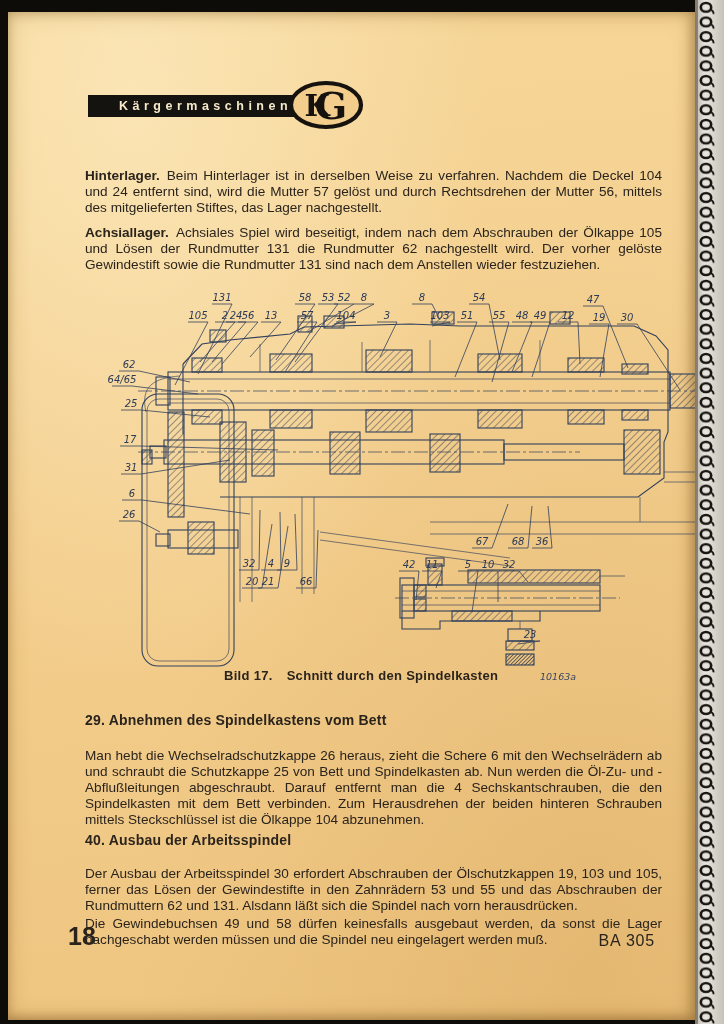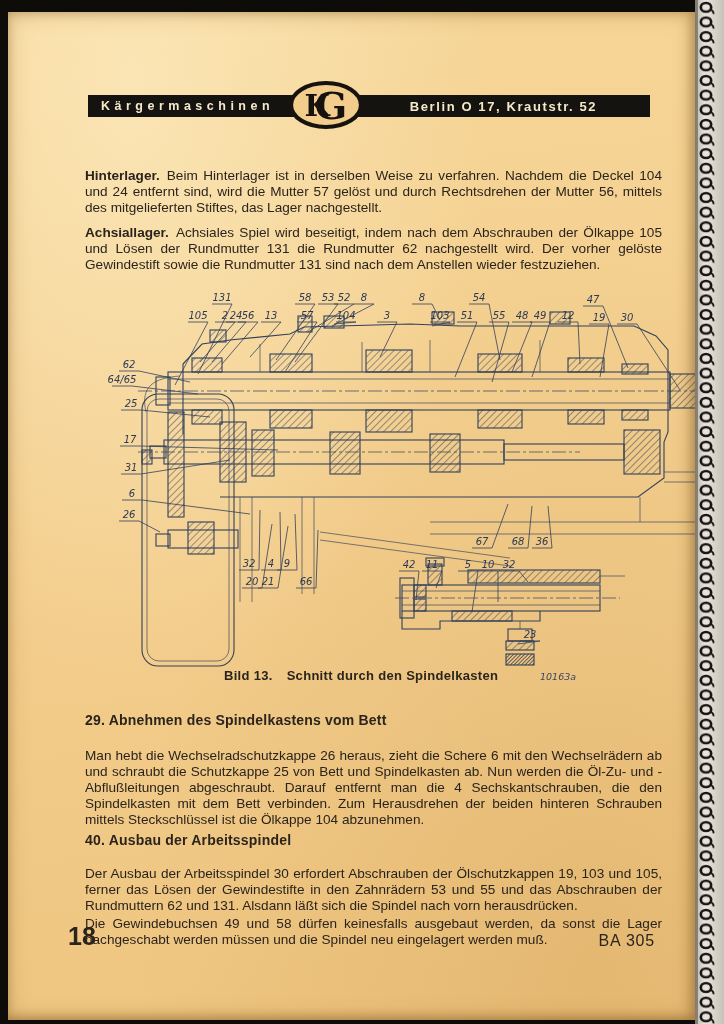--- a/index.html
+++ b/index.html
@@ -13,21 +13,21 @@
     background:
       radial-gradient(ellipse at 18% 8%, rgba(255,242,205,.55), transparent 45%),
       radial-gradient(ellipse at 85% 95%, rgba(180,120,40,.18), transparent 55%),
       linear-gradient(175deg,#f6d698 0%,#f3cd8c 55%,#eec580 100%);
     box-shadow:inset 0 0 22px rgba(130,85,25,.28), inset -5px 0 12px rgba(110,75,30,.30), inset 0 -4px 8px rgba(110,75,30,.22);
     color:#2b241d;
   }
   .abs{position:absolute;}
   
   .bar{background:#15130f;height:22px;display:flex;align-items:center;color:#f5e9c9;font-weight:bold;}
-  .bar-left{left:80px;top:83px;width:207px;padding-left:13px;font-size:12.5px;letter-spacing:4.5px;box-sizing:border-box;}
+  .bar-left{left:80px;top:83px;width:207px;padding-left:31px;font-size:12.5px;letter-spacing:4.5px;box-sizing:border-box;}
   .bar-right{left:349px;top:83px;width:293px;justify-content:center;font-size:13px;letter-spacing:1.6px;}
   .logo-svg{left:276px;top:68px;}
   
   .para{left:77px;width:577px;font-size:13.6px;line-height:16px;text-align:justify;hyphens:auto;-webkit-hyphens:auto;}
   .para b{margin-right:7px;}
   .sec-title{left:77px;font-size:14px;font-weight:bold;letter-spacing:.2px;}
   
   .figure{left:72px;top:270px;width:620px;height:410px;}
   .draw path,.draw rect,.draw line,.draw polyline{stroke:#31405c;fill:none;stroke-width:1.1;}
   .draw .thin{stroke-width:.65;}
@@ -46,23 +46,20 @@
   
   .binding{position:absolute;right:0;top:0;width:29px;height:1024px;}
 </style>
 </head>
 <body>
 
 <div class="page" lang="de">
 
   <div class="abs bar bar-left">
     <span>Kärgermaschinen</span>
-  </div>
-  <div class="abs bar bar-right">
-    <span>Berlin O 17, Krautstr. 52</span>
   </div>
   <svg class="abs logo-svg" width="84" height="50">
     <ellipse cx="42" cy="25" rx="35" ry="22" fill="#f3cd8c" stroke="#16130f" stroke-width="4.2"></ellipse>
     <text class="logoletter" x="47" y="39" font-size="38">G</text>
     <text class="logoletter" x="33" y="36" font-size="29">K</text>
   </svg>
 
   <p class="abs para" style="top:142px"><b>Hinterlager.</b><span>Beim Hinterlager ist in derselben Weise zu verfahren. Nachdem die Deckel 104 und 24 entfernt sind, wird die Mutter 57 gelöst und durch Rechtsdrehen der Mutter 56, mittels des mitgelieferten Stiftes, das Lager nachgestellt.</span></p>
   <p class="abs para" style="top:199px"><b>Achsiallager.</b><span>Achsiales Spiel wird beseitigt, indem nach dem Abschrauben der Ölkappe 105 und Lösen der Rundmutter 131 die Rundmutter 62 nachgestellt wird. Der vorher gelöste Gewindestift sowie die Rundmutter 131 sind nach dem Anstellen wieder festzuziehen.</span></p>
 
@@ -240,21 +237,21 @@
         <polyline points="398,289 418,289 418,320" class="leader"></polyline>
         <text x="408" y="286" class="callout">10</text>
         <polyline points="419,289 439,289 448,300" class="leader"></polyline>
         <text x="429" y="286" class="callout">32</text>
         <polyline points="440,359 460,359 438,362" class="leader"></polyline>
         <text x="450" y="356" class="callout">23</text>
       </g>
   </svg>
 
   <div class="abs caption">
-    <span class="cap-label">Bild 13.</span><span>Schnitt durch den Spindelkasten</span>
+    <span class="cap-label">Bild 17.</span><span>Schnitt durch den Spindelkasten</span>
   </div>
   <div class="abs fig-note">10163a</div>
 
   <div class="abs sec-title" style="top:700px">29. Abnehmen des Spindelkastens vom Bett</div>
   <p class="abs para" style="top:722px">Man hebt die Wechselradschutzkappe 26 heraus, zieht die Schere 6 mit den Wechselrädern ab und schraubt die Schutzkappe 25 von Bett und Spindelkasten ab. Nun werden die Öl-Zu- und -Abflußleitungen abgeschraubt. Darauf entfernt man die 4 Sechskantschrauben, die den Spindelkasten mit dem Bett verbinden. Zum Herausdrehen der beiden hinteren Schrauben mittels Steckschlüssel ist die Ölkappe 104 abzunehmen.</p>
 
   <div class="abs sec-title" style="top:820px">40. Ausbau der Arbeitsspindel</div>
   <p class="abs para" style="top:840px">Der Ausbau der Arbeitsspindel 30 erfordert Abschrauben der Ölschutzkappen 19, 103 und 105, ferner das Lösen der Gewindestifte in den Zahnrädern 53 und 55 und das Abschrauben der Rundmuttern 62 und 131. Alsdann läßt sich die Spindel nach vorn herausdrücken.</p>
   <p class="abs para" style="top:890px">Die Gewindebuchsen 49 und 58 dürfen keinesfalls ausgebaut werden, da sonst die Lager nachgeschabt werden müssen und die Spindel neu eingelagert werden muß.</p>
 

